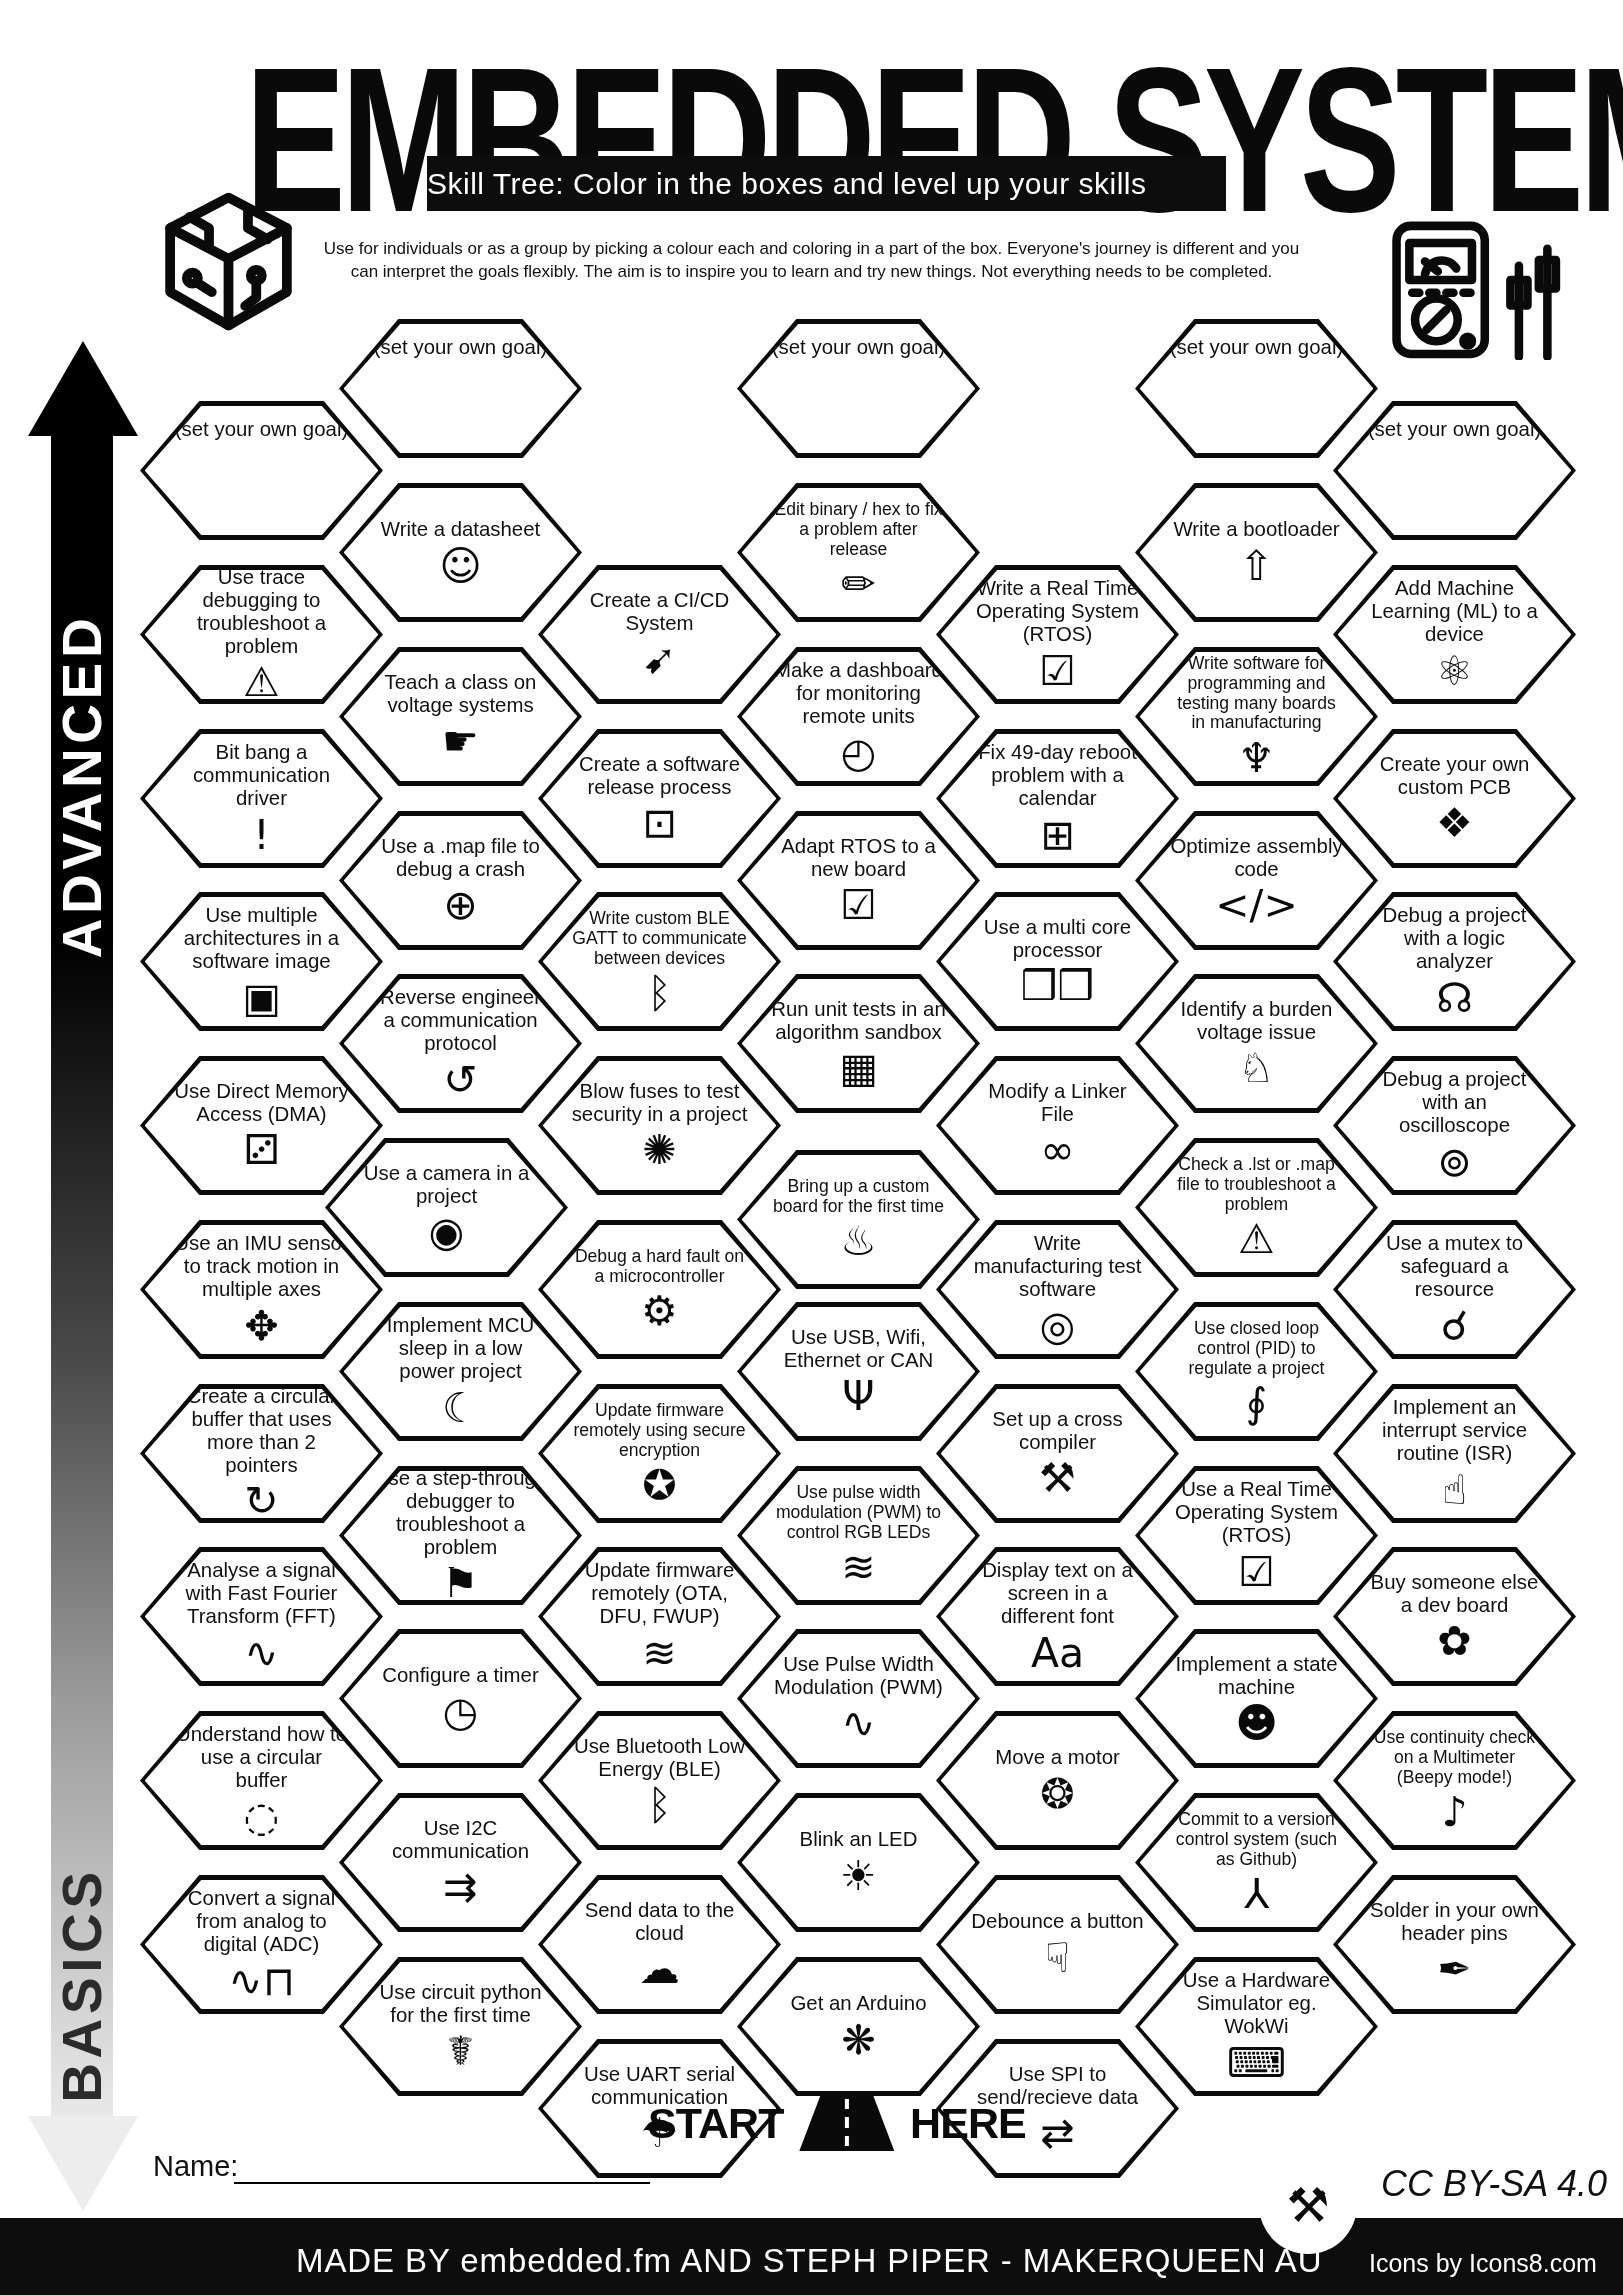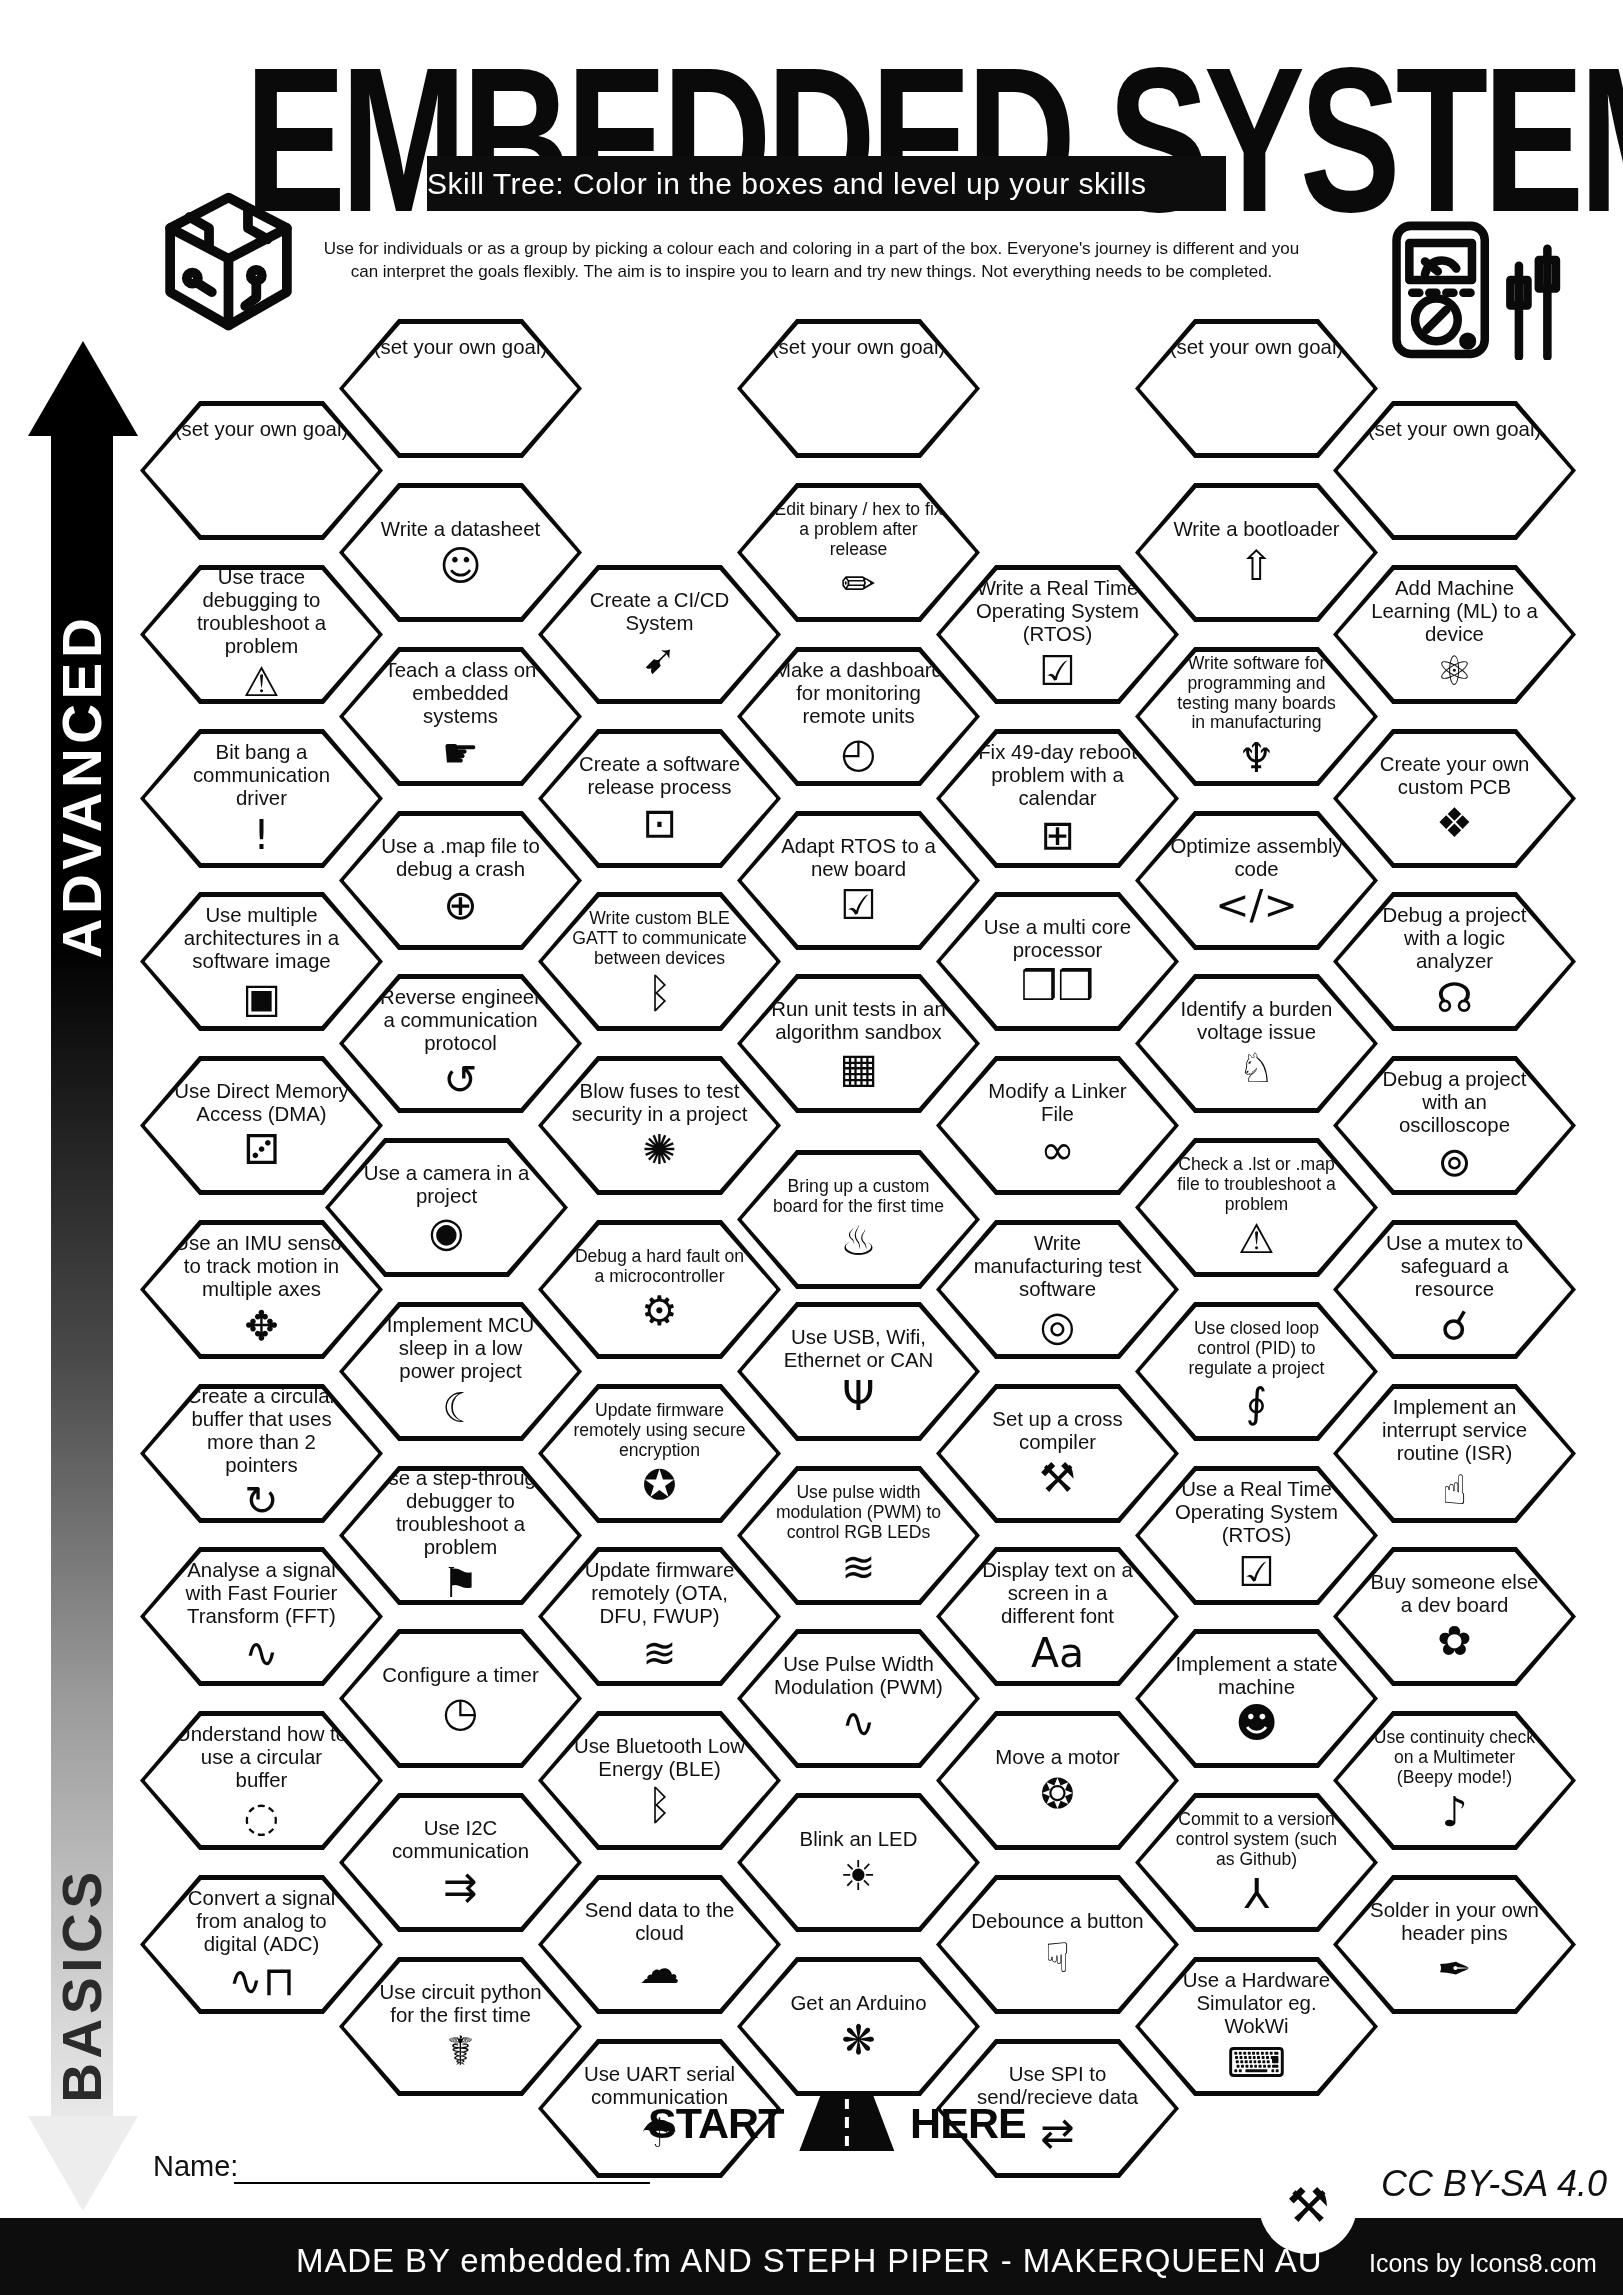--- a/index.html
+++ b/index.html
@@ -185,21 +185,21 @@
         </div>
       </div>
       <div class="hex" style="left: 339px; top: 483px;">
         <div class="hex-in">
           <div class="hex-label">Write a datasheet</div>
           <div class="hex-icon">☺</div>
         </div>
       </div>
       <div class="hex" style="left: 339px; top: 647px;">
         <div class="hex-in">
-          <div class="hex-label">Teach a class on embedded systems</div>
+          <div class="hex-label">Teach a class on voltage systems</div>
           <div class="hex-icon">☛</div>
         </div>
       </div>
       <div class="hex" style="left: 339px; top: 811px;">
         <div class="hex-in">
           <div class="hex-label">Use a .map file to debug a crash</div>
           <div class="hex-icon">⊕</div>
         </div>
       </div>
       <div class="hex" style="left: 339px; top: 974px;">

